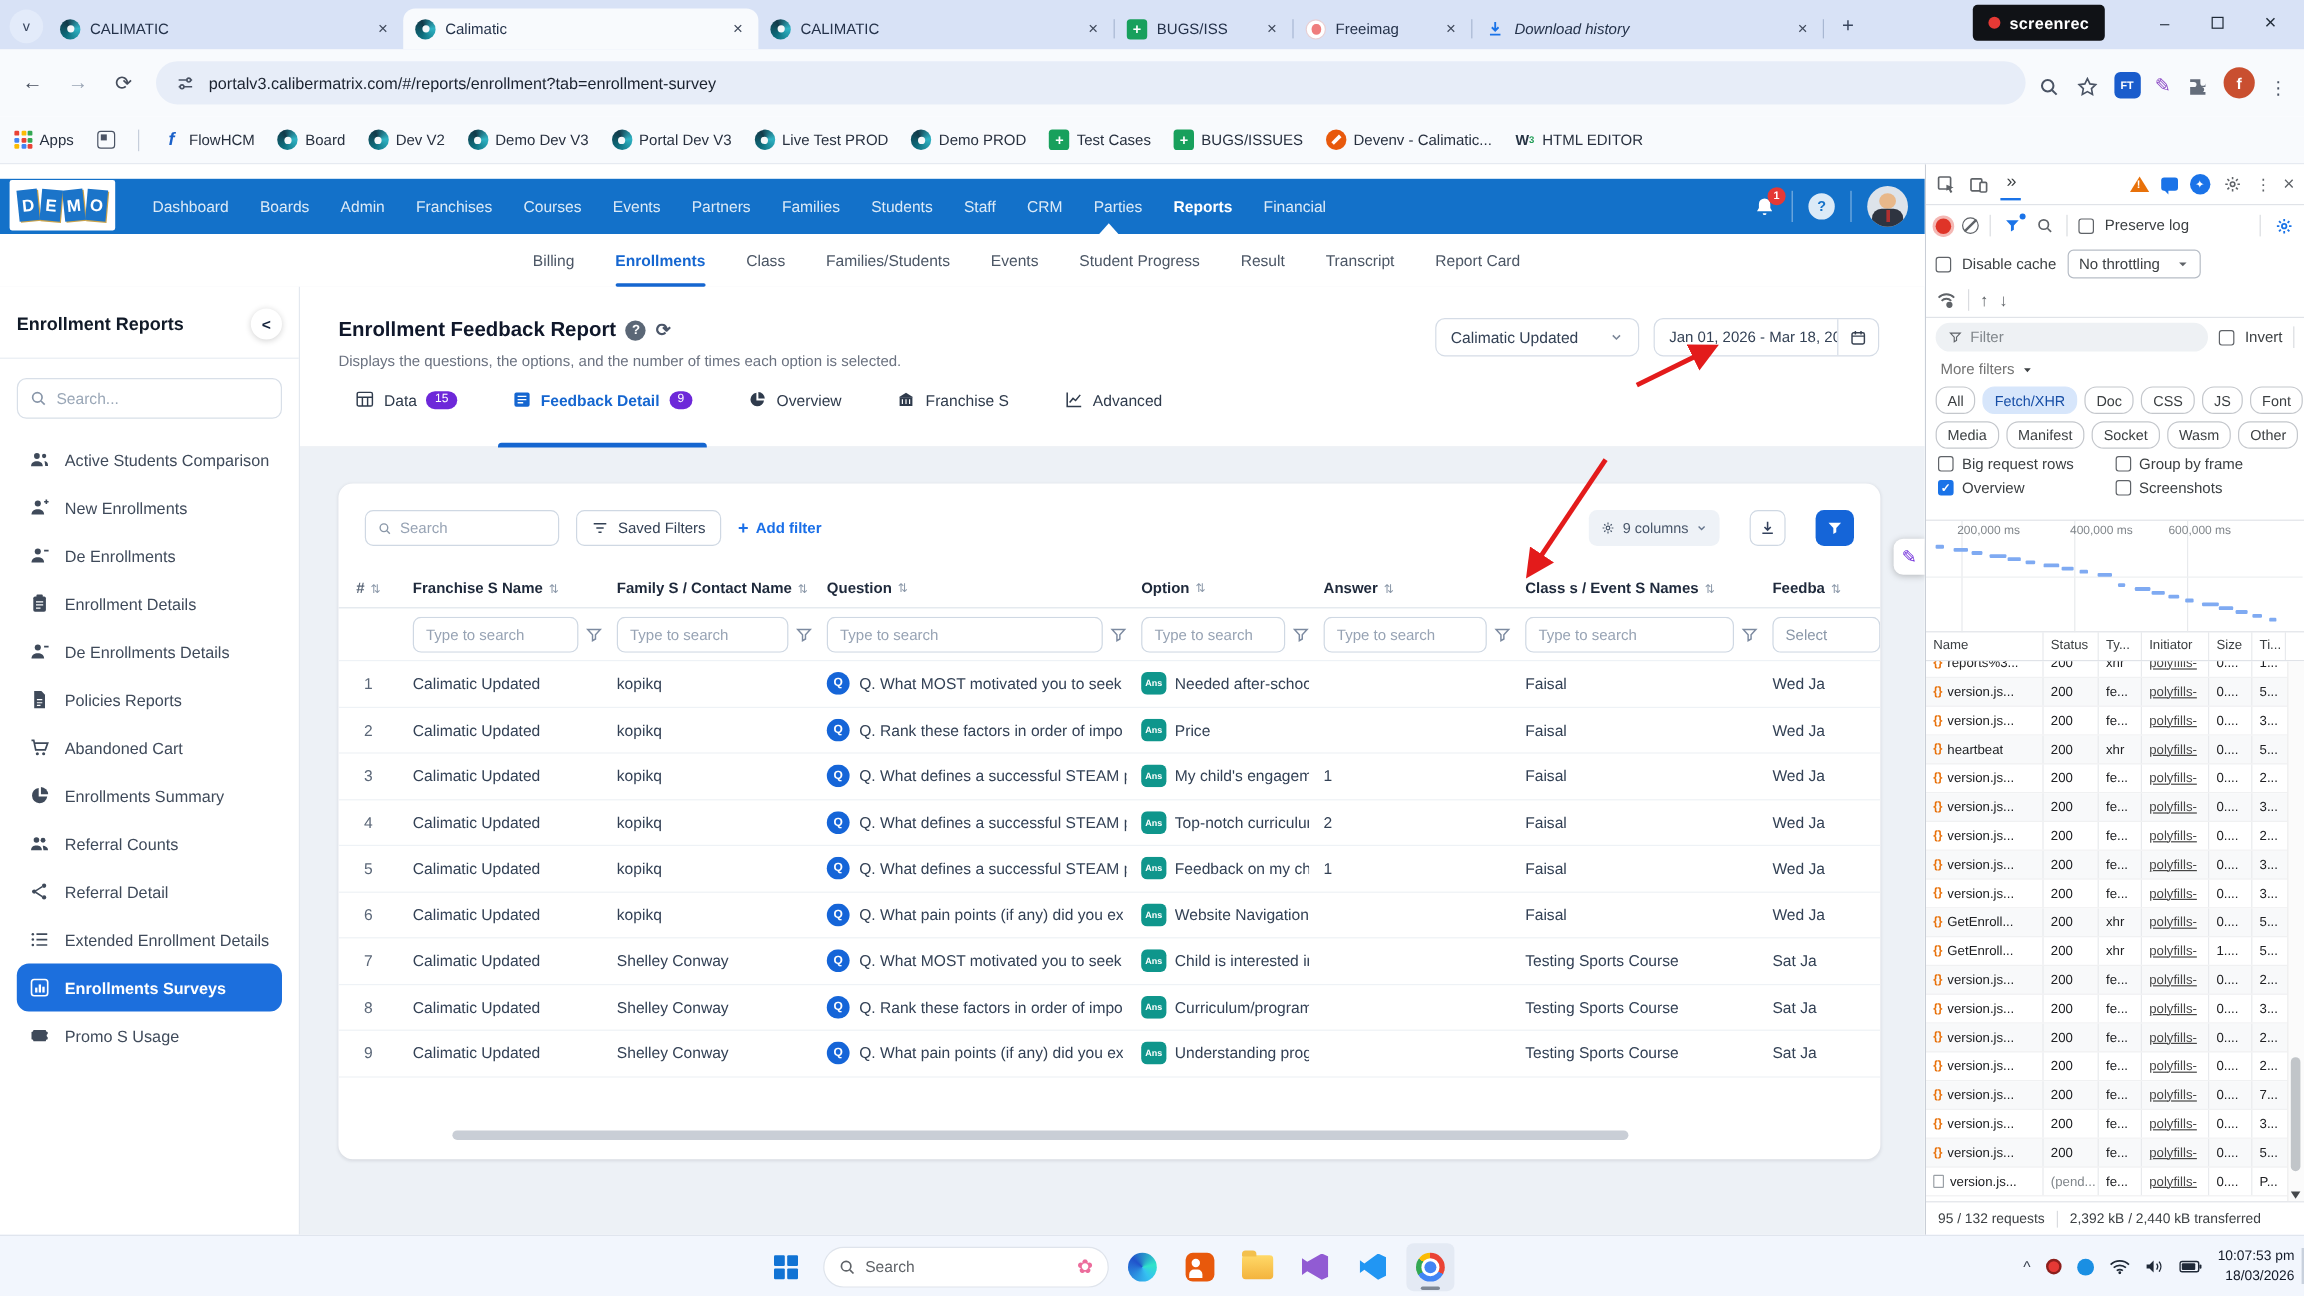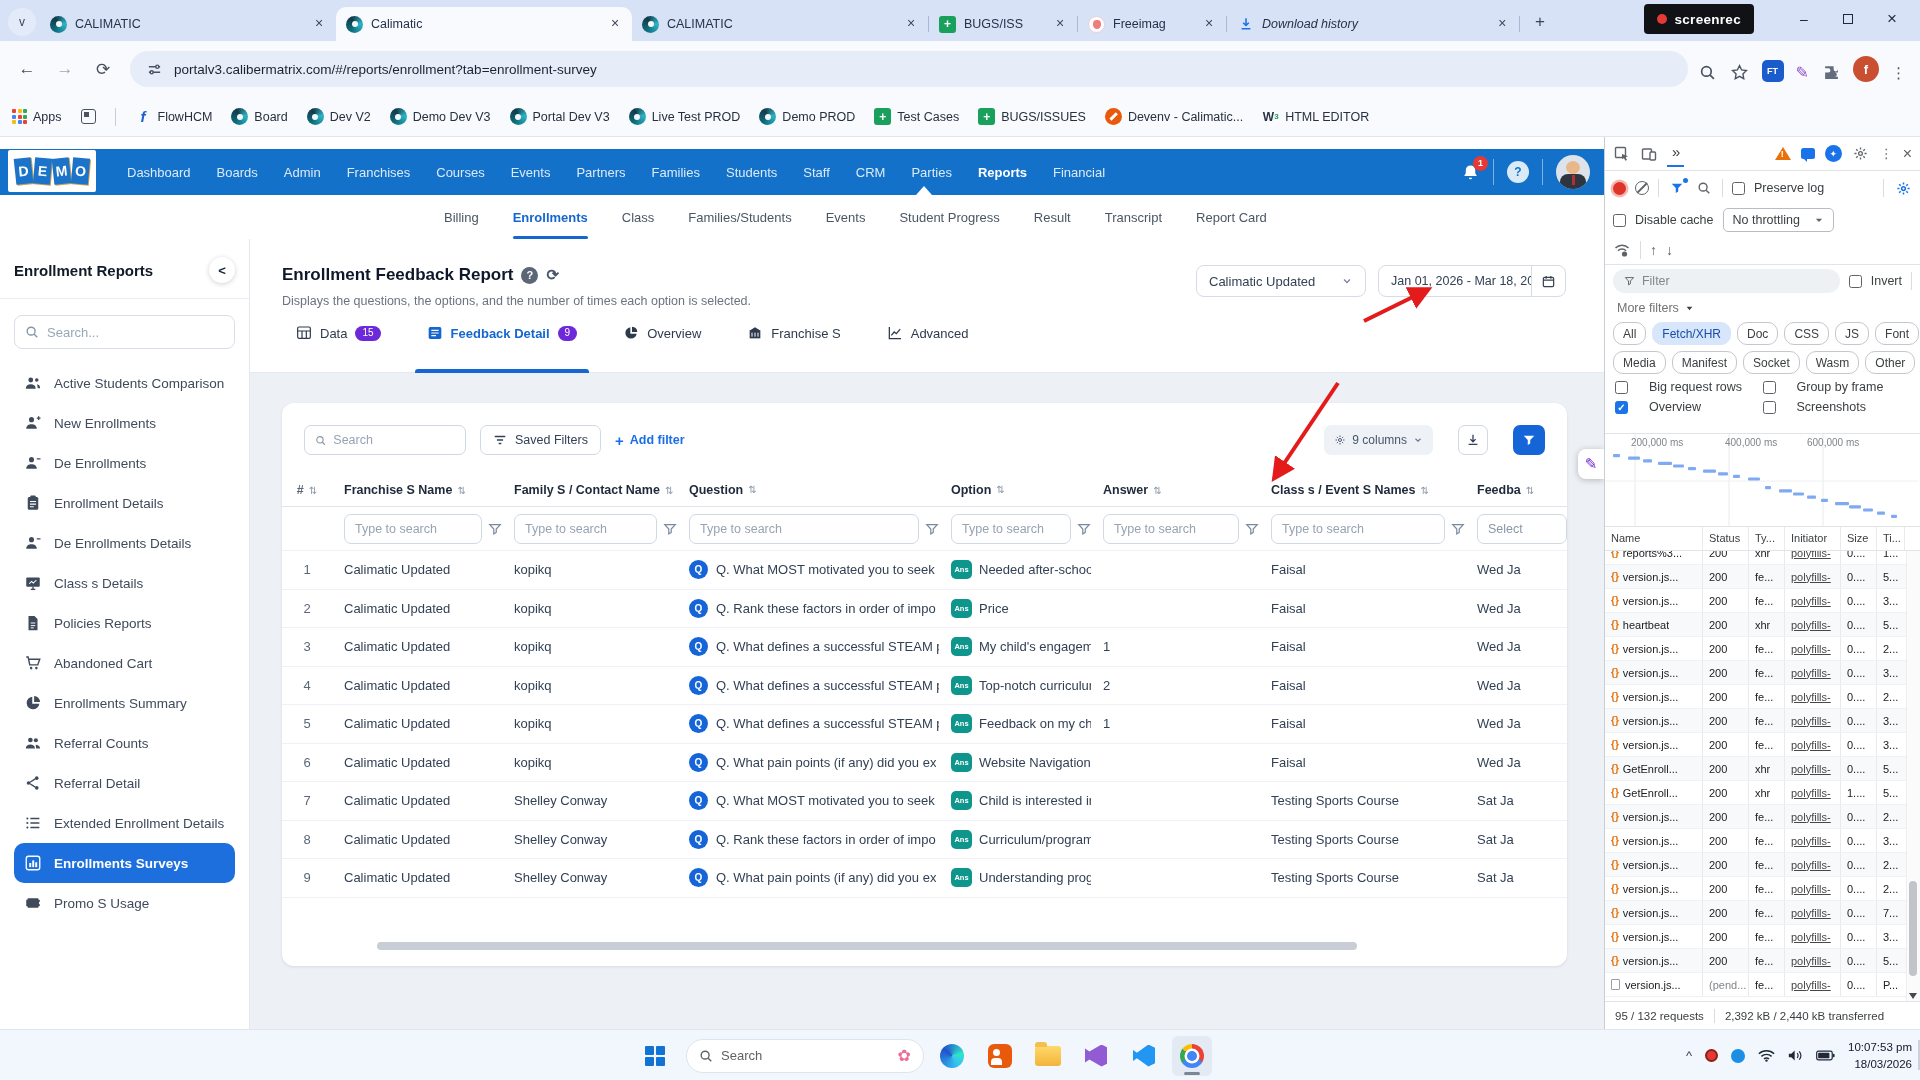--- a/index.html
+++ b/index.html
@@ -186,21 +186,21 @@
 .updown{font-size:14px;color:#5f6368}
 .dt-filterrow{height:32px}
 .filter-pill{flex:1;height:24px;background:#eef1f4;border-radius:13px;display:flex;align-items:center;gap:7px;padding:0 11px;color:#5f6368;min-width:0}
 .filter-pill input{border:none;outline:none;background:transparent;width:100%;font-size:12.5px;font-family:inherit;color:#3c4043}
 .filter-pill input::placeholder{color:#80868b}
 .dt-morerow{height:22px;padding-left:12px;display:flex;align-items:center;gap:6px;font-size:12.5px;color:#737373}
 .chips{display:flex;gap:6px;padding:3px 8px;flex:none}
 .chip{border:1px solid #c4c7cc;border-radius:10px;padding:3.5px 9px;font-size:12px;color:#3c4043;white-space:nowrap}
 .chip.sel{background:#d7e6fb;border-color:#d7e6fb;color:#174ea6}
 .dt-checks{display:flex;padding:3px 10px;font-size:12.5px;color:#3c4043;flex:none}
-.dt-checks .half{width:50%;display:flex;align-items:flex-end;gap:21px}
+.dt-checks .half{width:50%;display:flex;align-items:flex-start;gap:7px}
 .timeline{height:94px;border-top:1px solid #e0e3e8;border-bottom:1px solid #e0e3e8;position:relative;margin-top:16px;flex:none}
 .tl-label{position:absolute;top:3px;font-size:10px;color:#80868b}
 .net-head{display:flex;height:24px;border-bottom:1px solid #e0e3e8;font-size:11px;color:#3c4043;align-items:stretch;flex:none}
 .nc{padding:5px 0 0 6px;border-right:1px solid #e8eaed;white-space:nowrap;overflow:hidden}
 .ncol0{width:98px}.ncol1{width:46px}.ncol2{width:36px}.ncol3{width:56px}.ncol4{width:36px}.ncol5{width:28px}
 .net-rows{flex:1;overflow:hidden;position:relative}
 .net-row{display:flex;height:24px;align-items:stretch;font-size:11px;color:#202124;border-bottom:1px solid #f0f1f2}
 .net-row:first-child{margin-top:-10px}
 .net-row:nth-child(even){background:#f8f9fa}
 .nr{display:flex;align-items:center;padding-left:6px;border-right:1px solid #e8eaed;white-space:nowrap;overflow:hidden}
@@ -512,28 +512,20 @@
                 </svg>
                 <span>Enrollment Details</span>
               </div>
               <div class="sb-item">
                 <svg viewBox="0 0 24 24" fill="currentColor">
                   <circle cx="10" cy="7.5" r="3.4"></circle>
                   <path d="M3 19.5c0-3.8 3.2-5.7 7-5.7s7 1.9 7 5.7v.3H3z"></path>
                   <path d="M17 6.5h5" stroke-width="1.8" stroke="currentColor" fill="none"></path>
                 </svg>
                 <span>De Enrollments Details</span>
-              </div>
-              <div class="sb-item">
-                <svg viewBox="0 0 24 24" fill="currentColor">
-                  <rect x="3" y="4.5" width="18" height="12.5" rx="1.5"></rect>
-                  <path d="M9 20.5h6M12 17v3.5" stroke="currentColor" stroke-width="1.8" fill="none"></path>
-                  <path d="M7 13l3-3 2.5 2 4-4" stroke="#fff" stroke-width="1.4" fill="none"></path>
-                </svg>
-                <span>Class s Details</span>
               </div>
               <div class="sb-item">
                 <svg viewBox="0 0 24 24" fill="currentColor">
                   <path d="M6 2.5h8l4 4v15H6z"></path>
                   <path d="M9 12h6M9 15.5h6M9 18.5h4" stroke="#fff" stroke-width="1.3" fill="none"></path>
                 </svg>
                 <span>Policies Reports</span>
               </div>
               <div class="sb-item">
                 <svg viewBox="0 0 24 24" fill="currentColor">

